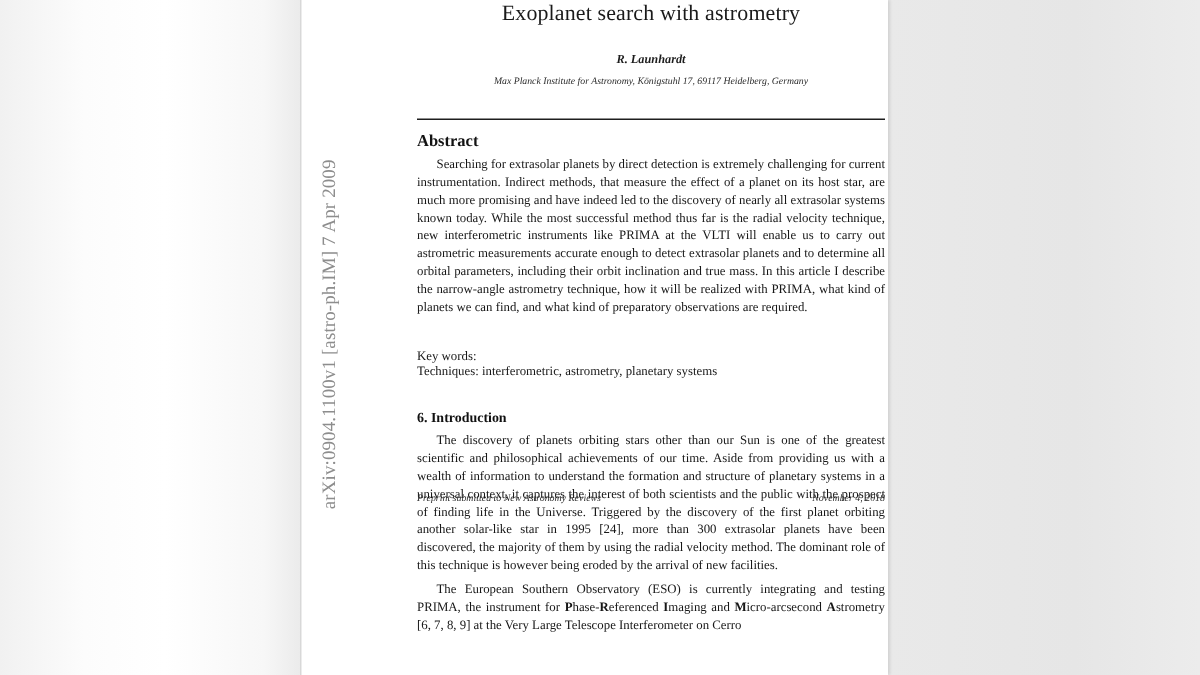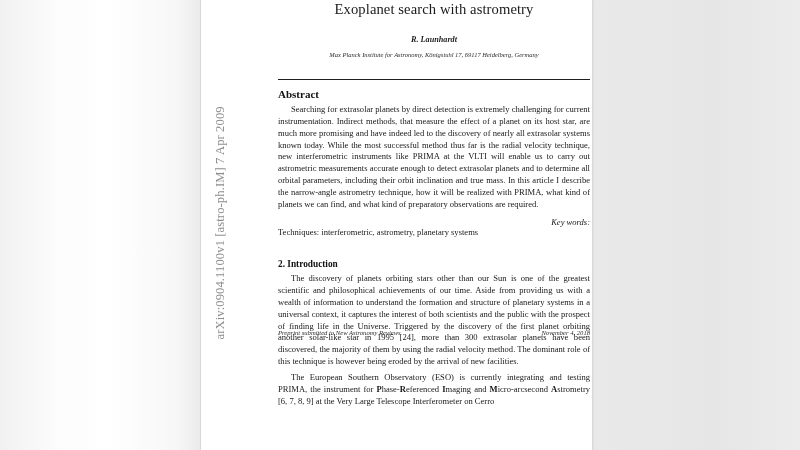--- a/index.html
+++ b/index.html
@@ -123,25 +123,23 @@
     margin: 4px 0 0 0;
     font-size: 8.55px;
     line-height: 11.85px;
     color: #171717;
     text-align: justify;
     text-indent: 13px;
     hyphens: manual;
   }
 
   .kw-label {
-    margin: 6px 0 0 0;
+    margin: 21px 0 0 0;
     font-size: 8.55px;
-    font-style: italic;
     color: #171717;
-    text-align: right;
   }
   .kw-text {
     margin: 0;
     font-size: 8.55px;
     line-height: 11.6px;
     color: #171717;
   }
 
   .sec-head {
     margin: 21px 0 0 0;
@@ -188,21 +186,21 @@
       <div class="rule"></div>
 
       <div class="sec-abstract">Abstract</div>
 
       <p class="para">Searching for extrasolar planets by direct detection is extremely challenging for current instrumentation. Indirect methods, that measure the effect of a planet on its host star, are much more promising and have indeed led to the discovery of nearly all extrasolar systems known today. While the most successful method thus far is the radial velocity technique, new interferometric instruments like PRIMA at the VLTI will enable us to carry out astrometric measurements accurate enough to detect extrasolar planets and to determine all orbital parameters, including their orbit inclination and true mass. In this article I describe the narrow-angle astrometry technique, how it will be realized with PRIMA, what kind of planets we can find, and what kind of preparatory observations are required.</p>
 
       <div class="kw-label">Key words:</div>
 
       <div class="kw-text">Techniques: interferometric, astrometry, planetary systems</div>
 
-      <div class="sec-head">2. Introduction</div>
+      <div class="sec-head">6. Introduction</div>
 
       <p class="para">The discovery of planets orbiting stars other than our Sun is one of the greatest scientific and philosophical achievements of our time. Aside from providing us with a wealth of information to understand the formation and structure of planetary systems in a universal context, it captures the interest of both scientists and the public with the prospect of finding life in the Universe. Triggered by the discovery of the first planet orbiting another solar-like star in 1995 [24], more than 300 extrasolar planets have been discovered, the majority of them by using the radial velocity method. The dominant role of this technique is however being eroded by the arrival of new facilities.</p>
 
       <p class="para">
         <span>The European Southern Observatory (ESO) is currently integrating and testing PRIMA, the instrument for </span><span><b class="sc">P</b><span>hase-</span><b class="sc">R</b><span>eferenced </span><b class="sc">I</b><span>maging and </span><b class="sc">M</b><span>icro-arcsecond </span><b class="sc">A</b><span>strometry</span></span><span> [6, 7, 8, 9] at the Very Large Telescope Interferometer on Cerro</span>
       </p>
 
       <div class="footer">
         <span>Preprint submitted to New Astronomy Reviews</span>
         <span>November 4, 2018</span>

